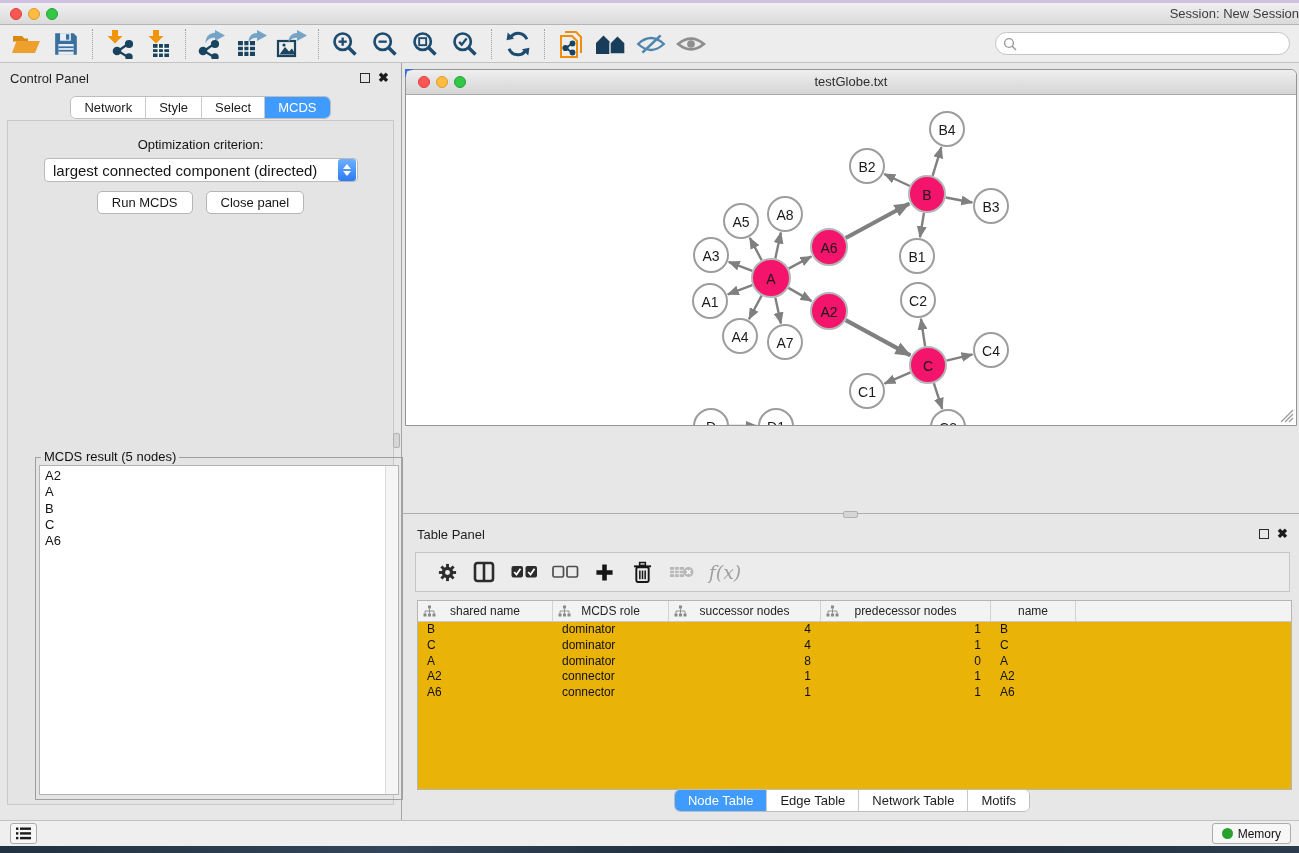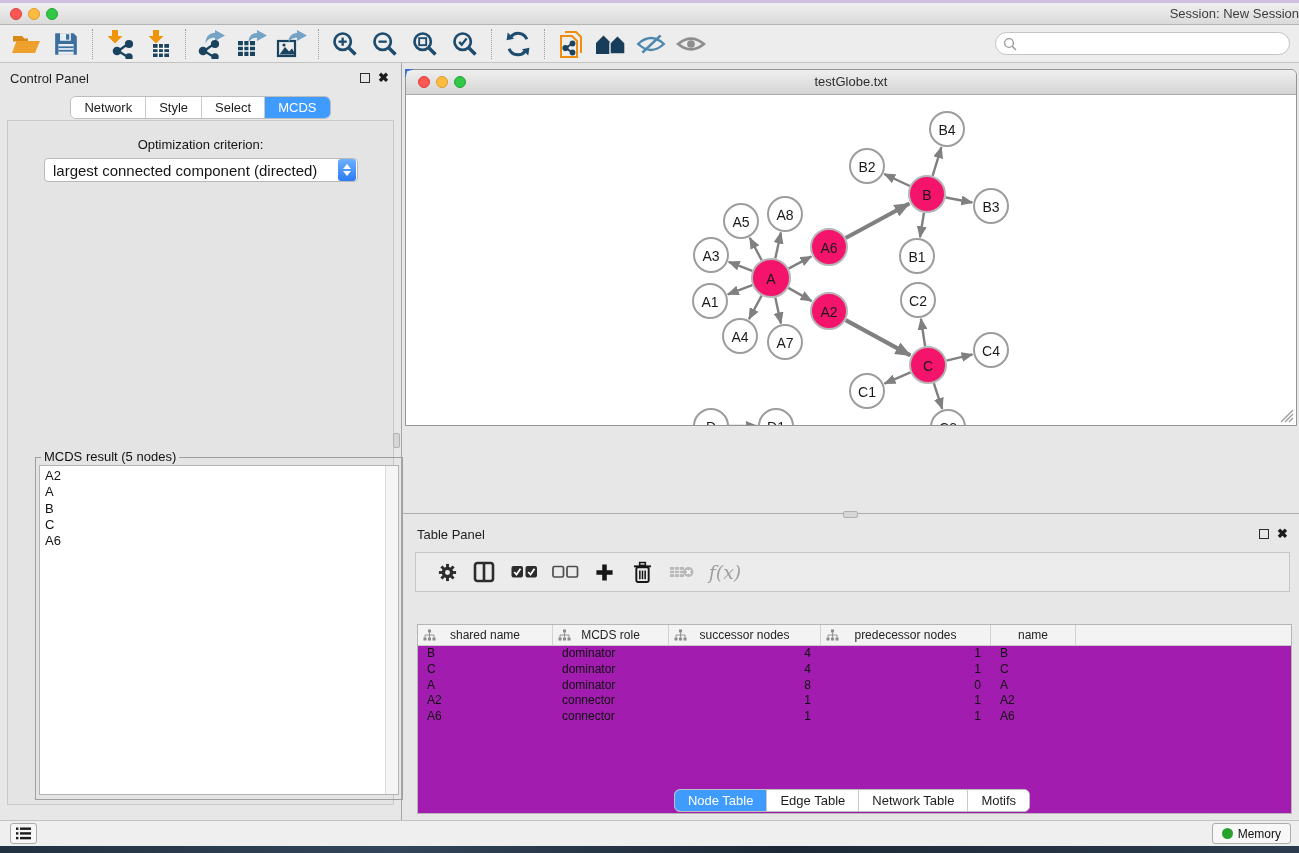--- a/index.html
+++ b/index.html
@@ -87,21 +87,21 @@
   .h-divider { position:absolute; left:402px; top:513px; width:897px; height:1px; background:#adadad; }
   .h-handle { position:absolute; left:843px; top:511px; width:15px; height:7px; background:#d6d6d6;
     border:1px solid #b1b1b1; border-radius:2px; }
 
   
   .tp-header { position:absolute; left:405px; top:524px; width:894px; height:22px; }
   .tp-toolbar { position:absolute; left:415px; top:552px; width:875px; height:40px;
     background:#ececec; border:1px solid #c6c6c6; display:flex; align-items:center; padding-left:13px; gap:0; }
   .ticon { height:38px; display:flex; align-items:center; justify-content:center; }
   .fx-label { font-family:"DejaVu Serif", serif; font-style:italic; font-size:19px; color:#9f9f9f; }
-  .tbl { position:absolute; left:417px; top:624px; width:875px; height:190px; background:#a21caf;
+  .tbl { position:absolute; left:417px; top:600px; width:875px; height:190px; background:#eab308;
     border:1px solid #b5b5b5; overflow:hidden; }
   .tbl-header { display:flex; height:21px; background:#f3f3f3; border-bottom:1px solid #c9c9c9; }
   .th { display:flex; align-items:center; justify-content:center; position:relative;
     border-right:1px solid #d2d2d2; font-size:12px; color:#242424; }
   .th .hicon { position:absolute; left:5px; top:4px; }
   .th.filler { flex:1; border-right:none; }
   .tbl-row { display:flex; height:15.8px; }
   .td { font-size:12px; color:#101010; line-height:15.8px; white-space:nowrap; overflow:hidden; }
   .tp-tabs { position:absolute; left:405px; top:789px; width:894px; display:flex; justify-content:center; }
 
@@ -301,20 +301,24 @@
       </div>
   </div>
   <div class="cp-content">
     <div class="opt-label">Optimization criterion:</div>
     <div class="dropdown">
       <span class="dd-text">largest connected component (directed)</span>
       <span class="dd-stepper">
         <span class="up"></span>
           <span class="down"></span>
       </span>
+    </div>
+    <div class="cp-buttons">
+      <button class="btn">Run MCDS</button>
+      <button class="btn">Close panel</button>
     </div>
     <div class="mcds-box">
       <span class="mcds-legend">MCDS result (5 nodes)</span>
       <div class="mcds-list">
         <div class="mcds-list-inner" id="mcds-list">
             <div class="mcds-item">A2</div>
             <div class="mcds-item">A</div>
             <div class="mcds-item">B</div>
             <div class="mcds-item">C</div>
             <div class="mcds-item">A6</div>

